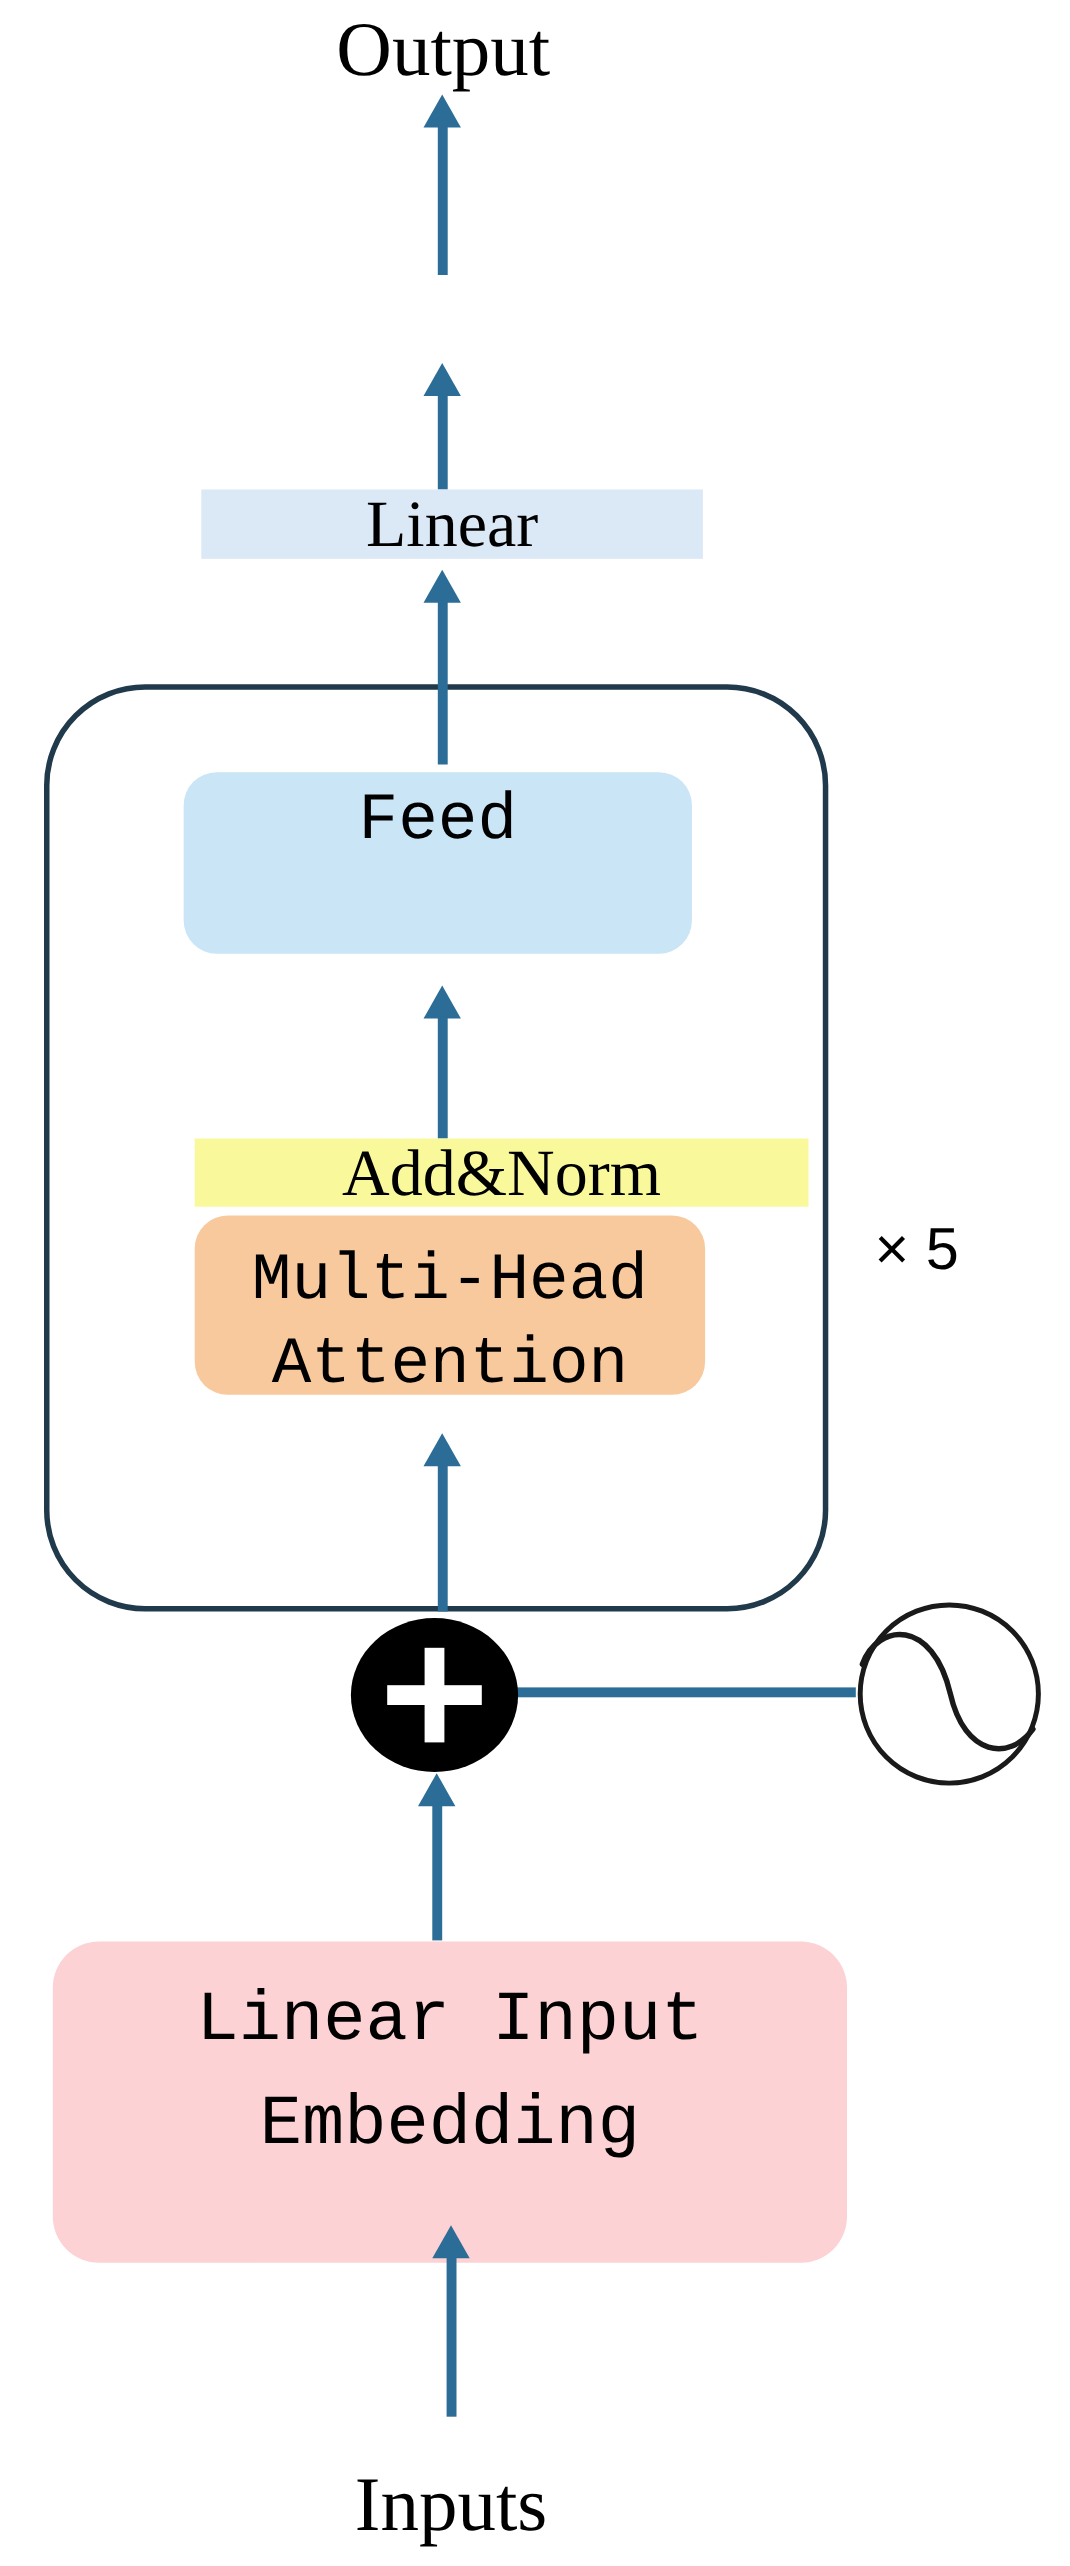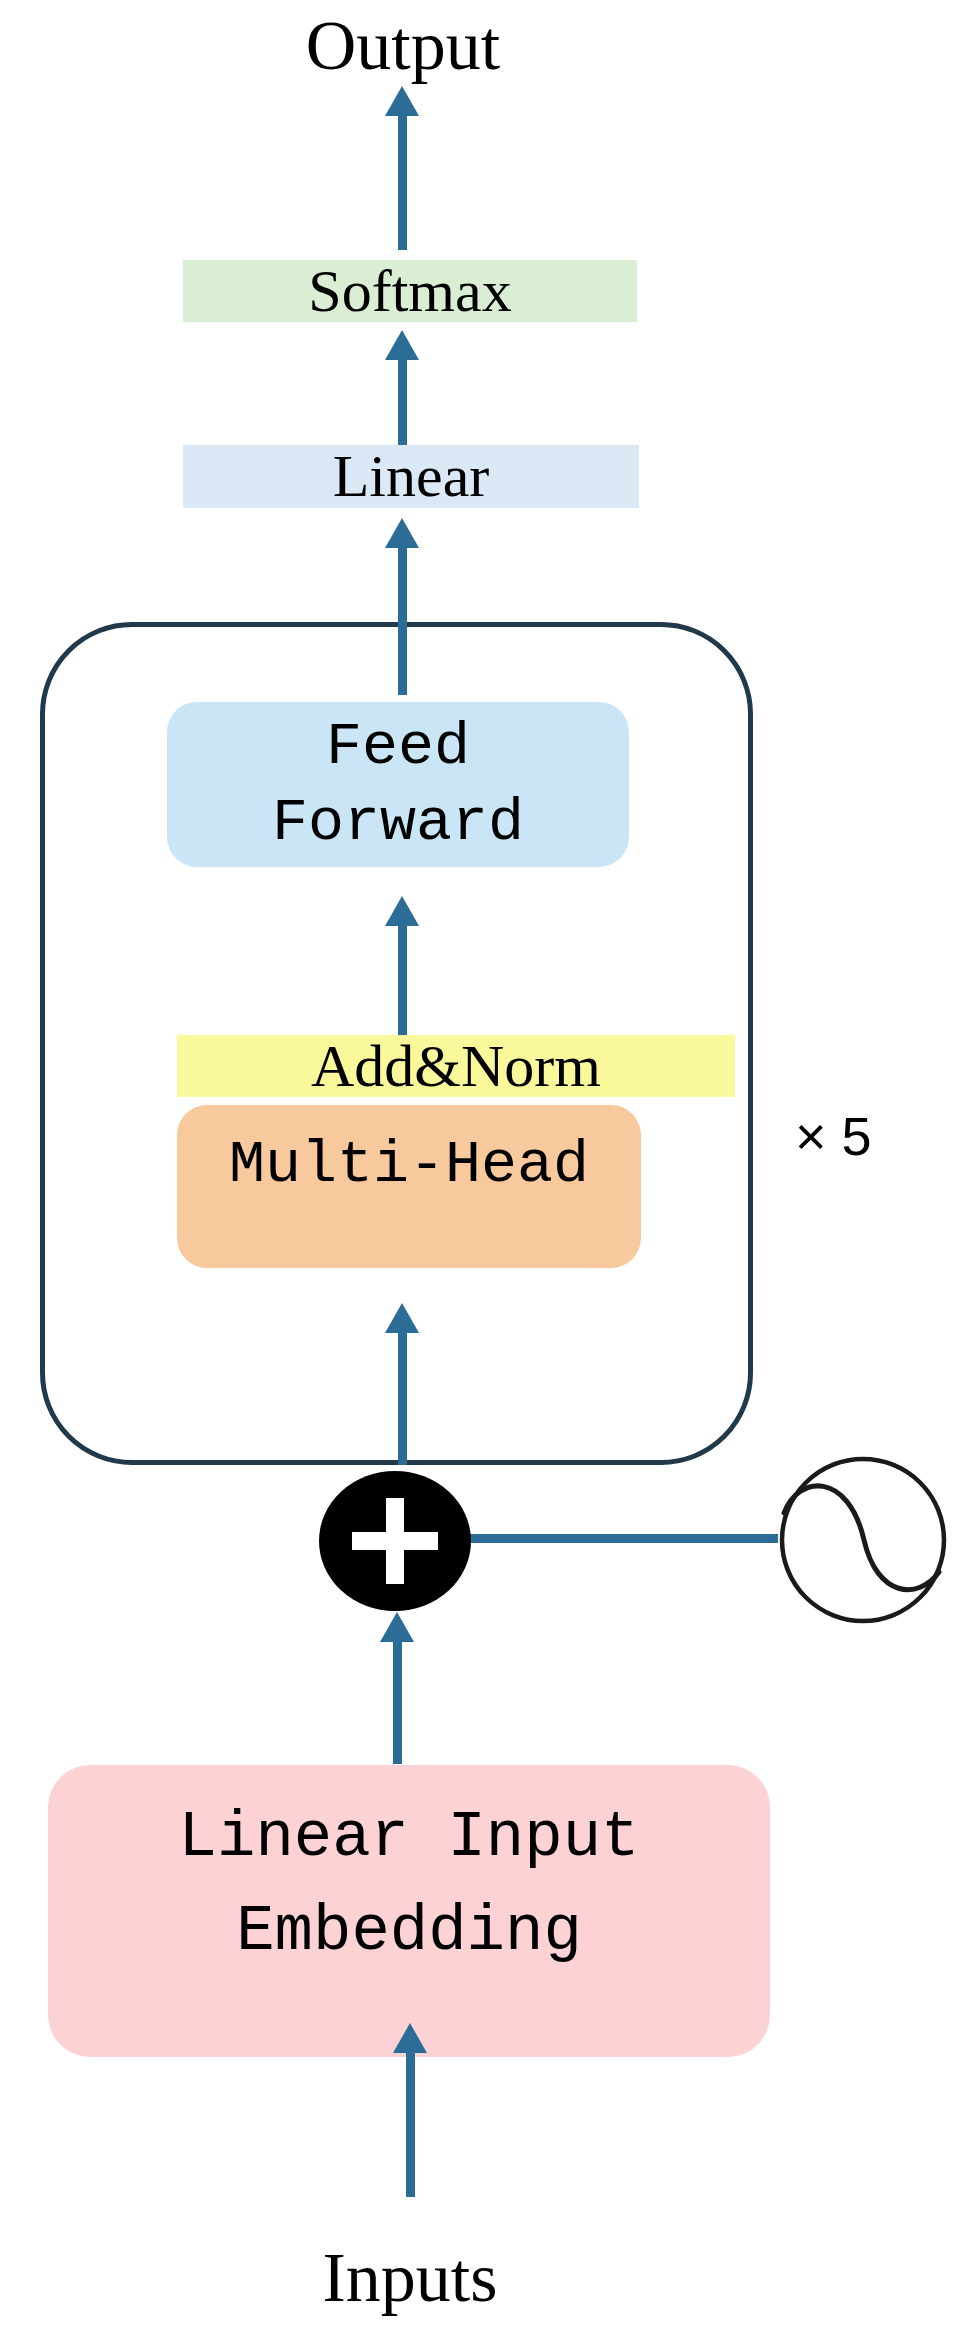--- a/index.html
+++ b/index.html
@@ -99,56 +99,53 @@
 
 <div class="canvas" style="color: #000000;">
 
   <div class="big-label" style="left:403px; top:4px;">Output</div>
 
   <div class="arrow" style="left:402px; top:86px; height:164px;">
     <div class="arrow-head" style="border-bottom-color: rgb(43, 109, 150);"></div>
     <div class="arrow-line" style="background-color: rgb(43, 109, 150);"></div>
   </div>
 
-  <div class="node" style="left: 183px; top: 260px; width: 454px; height: 62px; line-height: 62px; background-color: rgb(217, 238, 211);">
-    <span>Softmax</span>
-  </div>
 
   <div class="arrow" style="left:402px; top:330px; height:115px;">
     <div class="arrow-head" style="border-bottom-color: rgb(43, 109, 150);"></div>
     <div class="arrow-line" style="background-color: rgb(43, 109, 150);"></div>
   </div>
 
   <div class="node" style="left: 183px; top: 445px; width: 456px; height: 63px; line-height: 63px; background-color: rgb(219, 232, 246);">
     <span>Linear</span>
   </div>
 
   <div class="arrow" style="left:402px; top:518px; height:177px; z-index:2;">
     <div class="arrow-head" style="border-bottom-color: rgb(43, 109, 150);"></div>
     <div class="arrow-line" style="background-color: rgb(43, 109, 150);"></div>
   </div>
 
   <div class="frame" style="left: 40px; top: 622px; width: 713px; height: 843px; border-color: rgb(32, 57, 75);"></div>
 
   <div class="node" style="left: 167px; top: 702px; width: 462px; height: 165px; border-radius: 30px; padding-top: 7px; line-height: 76px; background-color: rgb(201, 229, 246);">
     <span class="bline">Feed</span>
-    <span class="bline">Forward</span>
   </div>
 
   <div class="arrow" style="left:402px; top:896px; height:139px;">
     <div class="arrow-head" style="border-bottom-color: rgb(43, 109, 150);"></div>
     <div class="arrow-line" style="background-color: rgb(43, 109, 150);"></div>
   </div>
 
   <div class="node" style="left: 177px; top: 1035px; width: 558px; height: 62px; line-height: 62px; background-color: rgb(249, 249, 156);">
     <span>Add&amp;Norm</span>
   </div>
 
   <div class="node" style="left: 177px; top: 1105px; width: 464px; height: 163px; border-radius: 30px; padding-top: 22px; line-height: 76px; background-color: rgb(249, 201, 158);">
     <span class="bline">Multi-Head</span>
+    <span class="bline">Attention</span>
   </div>
 
   <div class="repeat-label" style="left:795px; top:1106px;">× 5</div>
 
   <div class="arrow" style="left:402px; top:1303px; height:162px;">
     <div class="arrow-head" style="border-bottom-color: rgb(43, 109, 150);"></div>
     <div class="arrow-line" style="background-color: rgb(43, 109, 150);"></div>
   </div>
 
   <div class="h-line" style="left: 466px; top: 1534px; width: 312px; background-color: rgb(43, 109, 150);"></div>

